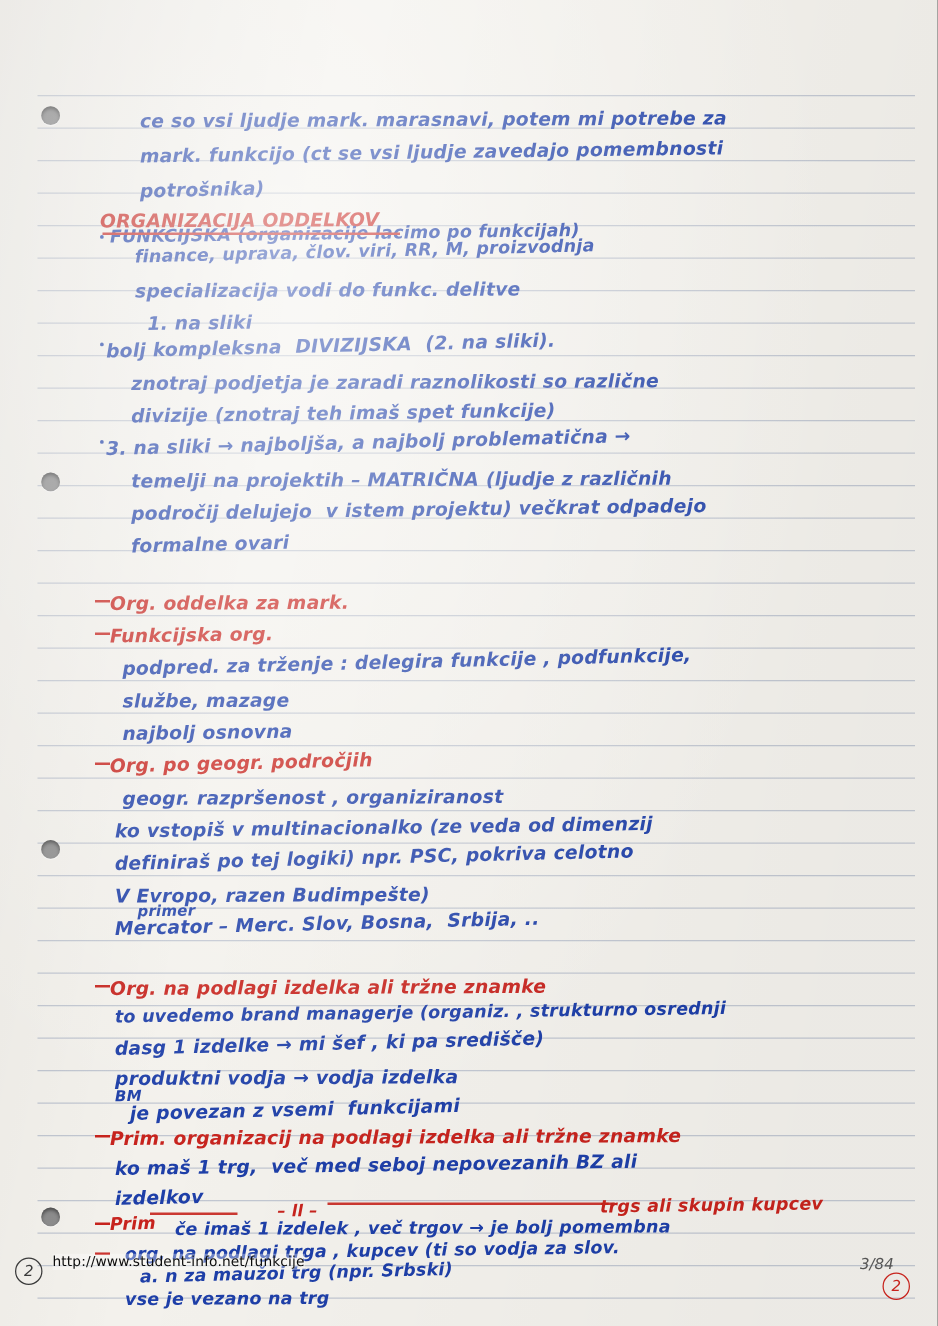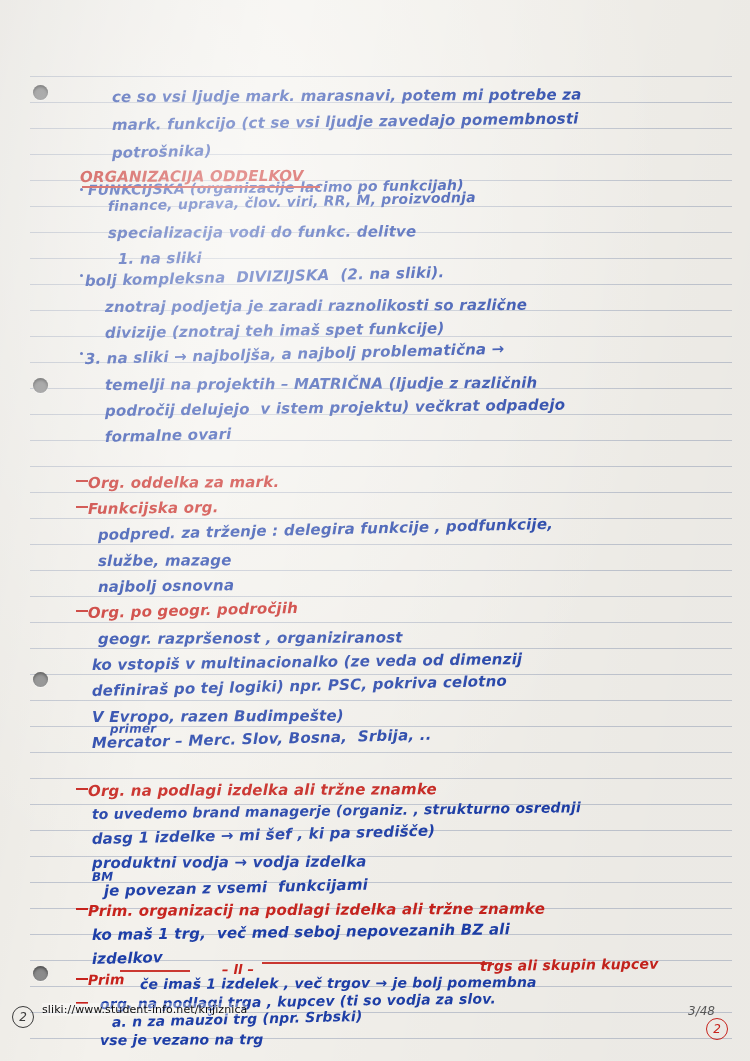--- a/index.html
+++ b/index.html
@@ -234,18 +234,18 @@
       <div class="longdash" style="left: 76px; top: 908px; width: 12px;"></div>
       <div class="longdash" style="left: 76px; top: 978px; width: 12px;"></div>
       <div class="longdash" style="left: 76px; top: 1002px; width: 12px;"></div>
       <div class="longdash" style="left: 262px; top: 962px; width: 230px; opacity: 0.9;"></div>
       <div class="longdash" style="left: 120px; top: 970px; width: 70px; opacity: 0.9;"></div>
       <div class="longdash" style="left: 82px; top: 186px; width: 238px;"></div>
     </div>
 
   <div id="paper-shade"></div>
 
-  <div id="url-stamp">sliki://www.student-info.net/knjiznica</div>
+  <div id="url-stamp">http://www.student-info.net/funkcije</div>
   <div id="page-num-circle">2</div>
-  <div id="corner-num">3/48</div>
+  <div id="corner-num">3/84</div>
   <div id="page-num-circle2">2</div>
 
 </div>
 
 </body></html>

